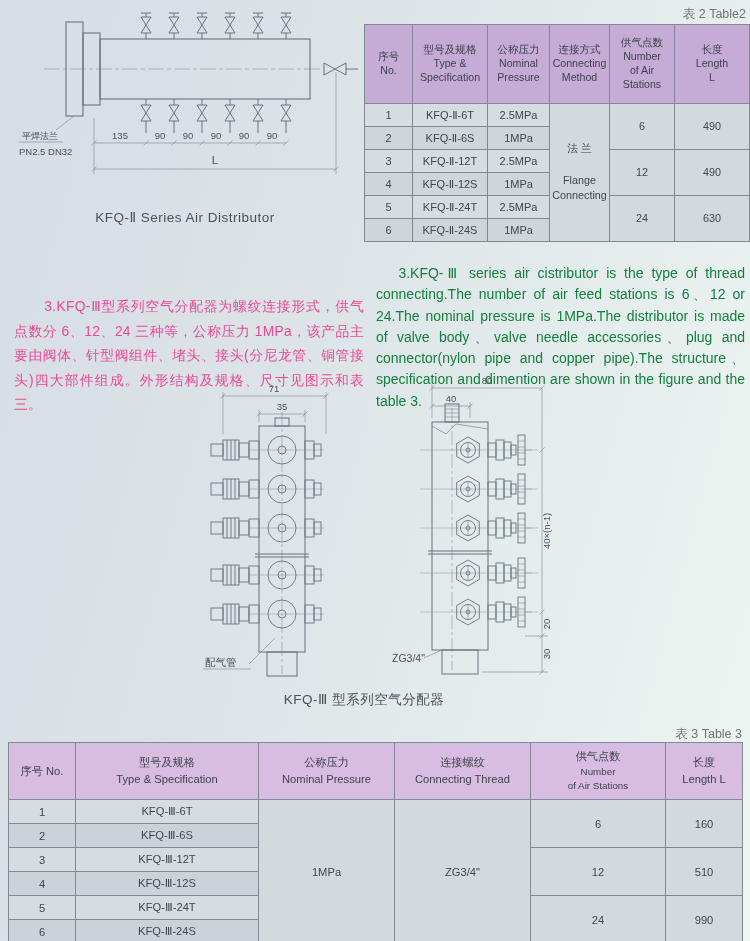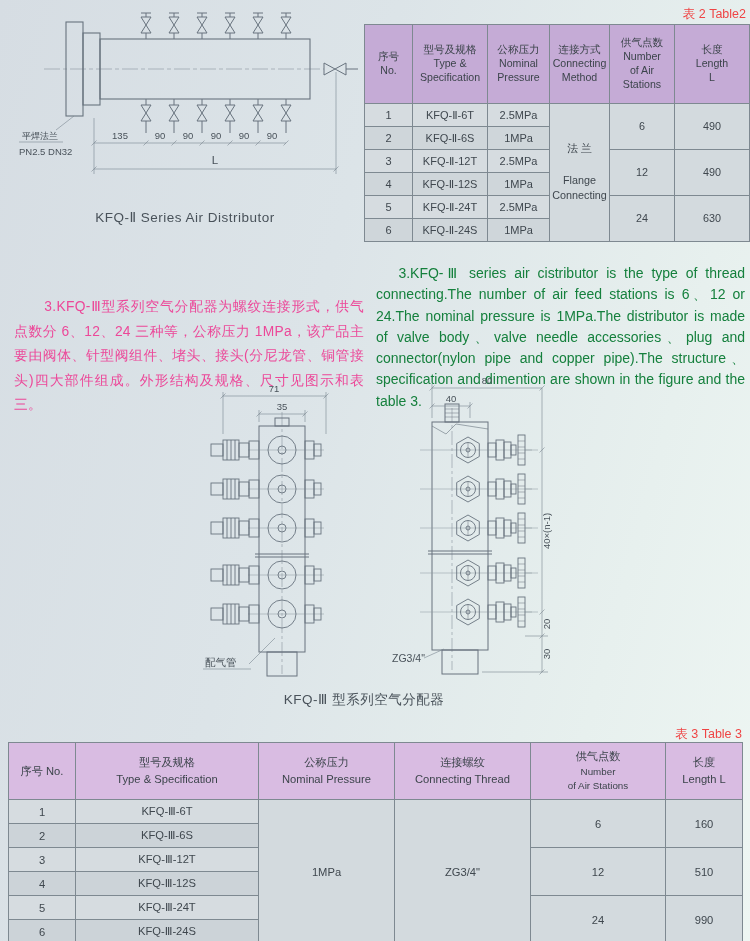--- a/index.html
+++ b/index.html
@@ -4,21 +4,21 @@
 <style>
   html,body{margin:0;padding:0;}
   body{width:750px;height:941px;position:relative;overflow:hidden;
        font-family:"Liberation Sans","DejaVu Sans",sans-serif;
        background:linear-gradient(105deg,#d6dde3 0%,#dce4e8 40%,#e7f0ee 78%,#eef6f3 100%);
        color:#3f474e;}
   .abs{position:absolute;}
   .pre{white-space:pre-line;}
   
   .caption{text-align:center;font-size:13.5px;line-height:1.85;color:#49525a;letter-spacing:.5px;}
-  .tbl-title{font-size:12.5px;color:#ef4444;text-align:right;}
+  .tbl-title{font-size:12.5px;color:#737373;text-align:right;}
   
   .para-cn{font-size:13.8px;line-height:1.78;color:#ec4899;text-indent:2.2em;letter-spacing:.3px;text-align:justify;margin-top:27px;}
   .para-en{font-size:14px;line-height:1.52;color:#15803d;text-indent:1.6em;text-align:justify;}
   
   table{border-collapse:collapse;table-layout:fixed;}
   td,th{border:1px solid #7e8991;font-weight:normal;text-align:center;vertical-align:middle;
         overflow:hidden;padding:0 2px;}
   .t2 th{background:#c5abd6;font-size:10.6px;line-height:1.32;color:#3c444b;height:78px;}
   .t2 td{background:#d6dce0;font-size:11px;height:22px;}
   .t2 tr.alt td{background:#cfd6da;}

